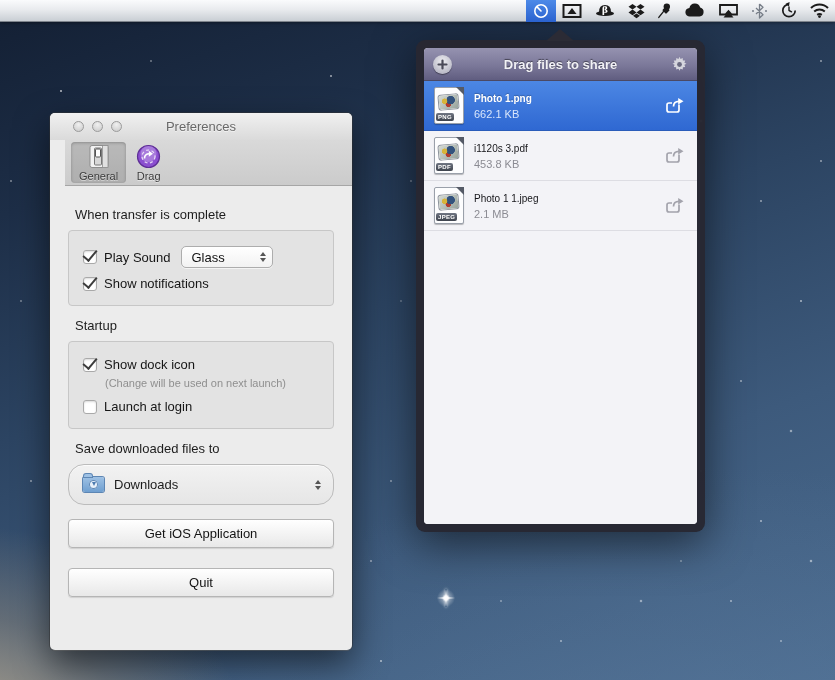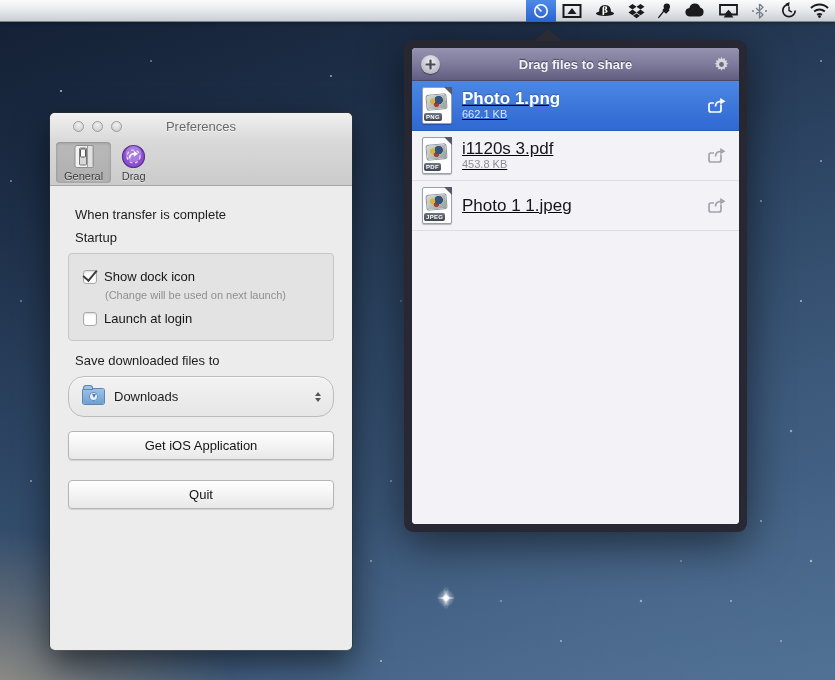--- a/index.html
+++ b/index.html
@@ -41,22 +41,22 @@
   
   .menubar { position:absolute; top:0; left:0; width:835px; height:22px;
     background:linear-gradient(#fafbfc 0%, #e9ebee 45%, #c9ced4 100%);
     border-bottom:1px solid #7e848c; box-shadow:0 1px 3px rgba(0,0,0,.35);
     display:flex; justify-content:flex-end; align-items:center; z-index:5; }
   .mb-item { height:22px; display:flex; align-items:center; justify-content:center; padding:0 6px; }
   .mb-item.active { background:linear-gradient(#4d8ae8, #2a62cf); }
   .mb-item svg { display:block; }
 
   
-  .popover { position:absolute; left:404px; top:28px; width:343px; z-index:4;
-    filter:drop-shadow(0 12px 22px rgba(0,0,0,.55));text-decoration:underline; }
+  .popover { position:absolute; left:416px; top:28px; width:289px; z-index:4;
+    filter:drop-shadow(0 12px 22px rgba(0,0,0,.55)); }
   .popover-arrow { position:absolute; top:1px; left:130px; width:0; height:0;
     border-left:14px solid transparent; border-right:14px solid transparent;
     border-bottom:12px solid #2b2b35; }
   .popover-frame { margin-top:12px; background:rgba(40,40,50,0.96); border-radius:9px;
     padding:8px; height:492px; }
   .popover-inner { height:100%; border-radius:4px; overflow:hidden; background:#f3f3f7;
     display:flex; flex-direction:column; }
   .popover-header { height:33px; flex:0 0 33px;
     background:linear-gradient(#9592b0, #7b7899 55%, #605d80);
     border-bottom:1px solid #4b4964;
@@ -83,42 +83,42 @@
     background:
       radial-gradient(circle at 30% 42%, #d8b43a 0 2.5px, transparent 3px),
       radial-gradient(circle at 62% 38%, #33527d 0 4px, transparent 4.5px),
       radial-gradient(circle at 48% 66%, #b03a2e 0 2.5px, transparent 3px),
       linear-gradient(135deg, #d6dbd4, #97a29b);
     box-shadow:0 0 0 1px #8d939c; }
   .doc-badge { position:absolute; bottom:2px; left:1px; background:linear-gradient(#707683,#3e434d);
     color:#fff; font-size:6px; font-weight:bold; line-height:8px; padding:0 2px; border-radius:2px;
     letter-spacing:.3px; box-shadow:0 0 0 1px rgba(255,255,255,.5); }
   .file-text { margin-left:10px; flex:1; min-width:0; }
-  .file-name { font-size:17px; color:#16161a; line-height:17px; }
+  .file-name { font-size:10px; color:#16161a; line-height:17px; }
   .file-size { font-size:11px; color:#8b8b93; line-height:14px; }
   .file-row.selected .file-name { color:#fff; font-weight:bold; text-shadow:0 -1px 1px rgba(0,0,0,.25); }
   .file-row.selected .file-size { color:#d7e5fb; }
   .share-btn { flex:0 0 22px; display:flex; justify-content:flex-end; color:#a3a3ac; }
   .file-row.selected .share-btn { color:#ffffff; }
   .list-filler { flex:1; background:#f3f3f7; }
 
   
   .prefs { position:absolute; left:50px; top:113px; width:302px; height:537px; z-index:3;
     background:#ececec; border-radius:5px; box-shadow:0 1px 0 rgba(255,255,255,.15),
     0 14px 34px rgba(0,0,0,.55), 0 0 0 1px rgba(60,60,60,.45); }
   .titlebar { height:27px; border-radius:5px 5px 0 0;
     background:linear-gradient(#f1f1f1, #dadada);
     display:flex; align-items:center; position:relative; padding:0 23px; }
   .tl-group { display:flex; gap:8px; }
   .tl { width:11px; height:11px; border-radius:50%; border:1px solid #9b9b9b;
     background:radial-gradient(circle at 50% 30%, #f0f0f0, #c9c9c9); }
   .win-title { position:absolute; left:0; right:0; text-align:center; font-size:13px; color:#696969;
     text-shadow:0 1px 0 rgba(255,255,255,.6); pointer-events:none; }
   .toolbar { height:46px; background:linear-gradient(#d9d9d9, #cbcbcb);
-    border-bottom:1px solid #a6a6a6; display:flex; align-items:flex-start; padding:2px 6px 0; gap:2px; }
+    border-bottom:1px solid #a6a6a6; display:flex; align-items:flex-start; padding:2px 6px 0; gap:2px;margin-left:15px; }
   .tool-item { display:flex; flex-direction:column; align-items:center; padding:2px 8px 1px;
     border-radius:4px; }
   .tool-item.selected { background:rgba(0,0,0,.14); box-shadow:inset 0 1px 3px rgba(0,0,0,.25); }
   .tool-label { font-size:11px; color:#3c3c3c; margin-top:1px; text-shadow:0 1px 0 rgba(255,255,255,.5); }
   .tool-ico { height:25px; display:flex; align-items:center; }
 
   .prefs-content { padding:14px 18px 0; }
   .section-label { font-size:13px; color:#1d1d1d; margin:7px 7px 8px; }
   .group-box { background:#e3e3e3; border:1px solid #c7c7c7; border-radius:4px;
     padding:12px 12px 12px 14px; margin-bottom:12px; }
@@ -293,20 +293,21 @@
           </div>
         </div>
 
         <div class="file-row">
           <div class="doc-icon">
             <div class="doc-art"></div>
             <div class="doc-badge">JPEG</div>
           </div>
           <div class="file-text">
             <div class="file-name">Photo 1 1.jpeg</div>
+            <div class="file-size">2.1 MB</div>
           </div>
           <div class="share-btn">
             <svg width="20" height="17" viewBox="0 0 20 17">
               <path d="M14 7.5 V13 a2 2 0 0 1 -2 2 H4 a2 2 0 0 1 -2 -2 V8 a2 2 0 0 1 2 -2 h3" fill="none" stroke="currentColor" stroke-width="1.7"></path>
               <path d="M8.5 9.5 C8.5 5.8 11 4.3 14 4.3" fill="none" stroke="currentColor" stroke-width="1.7"></path>
               <path d="M13.2 1 L18.5 4.3 L13.2 7.6 Z" fill="currentColor"></path>
             </svg>
           </div>
         </div>
 
@@ -348,20 +349,37 @@
           <path d="M8.5 14.5 C8.5 11 11 9.8 13.5 9.8" fill="none" stroke="#fff" stroke-width="1.6"></path>
           <path d="M12.8 6.8 L17 9.8 L12.8 12.8 Z" fill="#fff"></path>
         </svg>
       </div>
       <div class="tool-label">Drag</div>
     </div>
   </div>
 
   <div class="prefs-content">
     <div class="section-label">When transfer is complete</div>
+    <div class="group-box">
+      <div class="check-row">
+        <span class="checkbox checked"></span>
+        <span class="check-label">Play Sound</span>
+        <span class="mini-select">
+          <span class="val">Glass</span>
+          <span class="updown">
+              <i class="up"></i>
+              <i class="dn"></i>
+            </span>
+        </span>
+      </div>
+      <div class="check-row">
+        <span class="checkbox checked"></span>
+        <span class="check-label">Show notifications</span>
+      </div>
+    </div>
 
     <div class="section-label">Startup</div>
     <div class="group-box">
       <div class="check-row">
         <span class="checkbox checked"></span>
         <span class="check-label">Show dock icon</span>
       </div>
       <div class="note">(Change will be used on next launch)</div>
       <div class="check-row">
         <span class="checkbox"></span>

